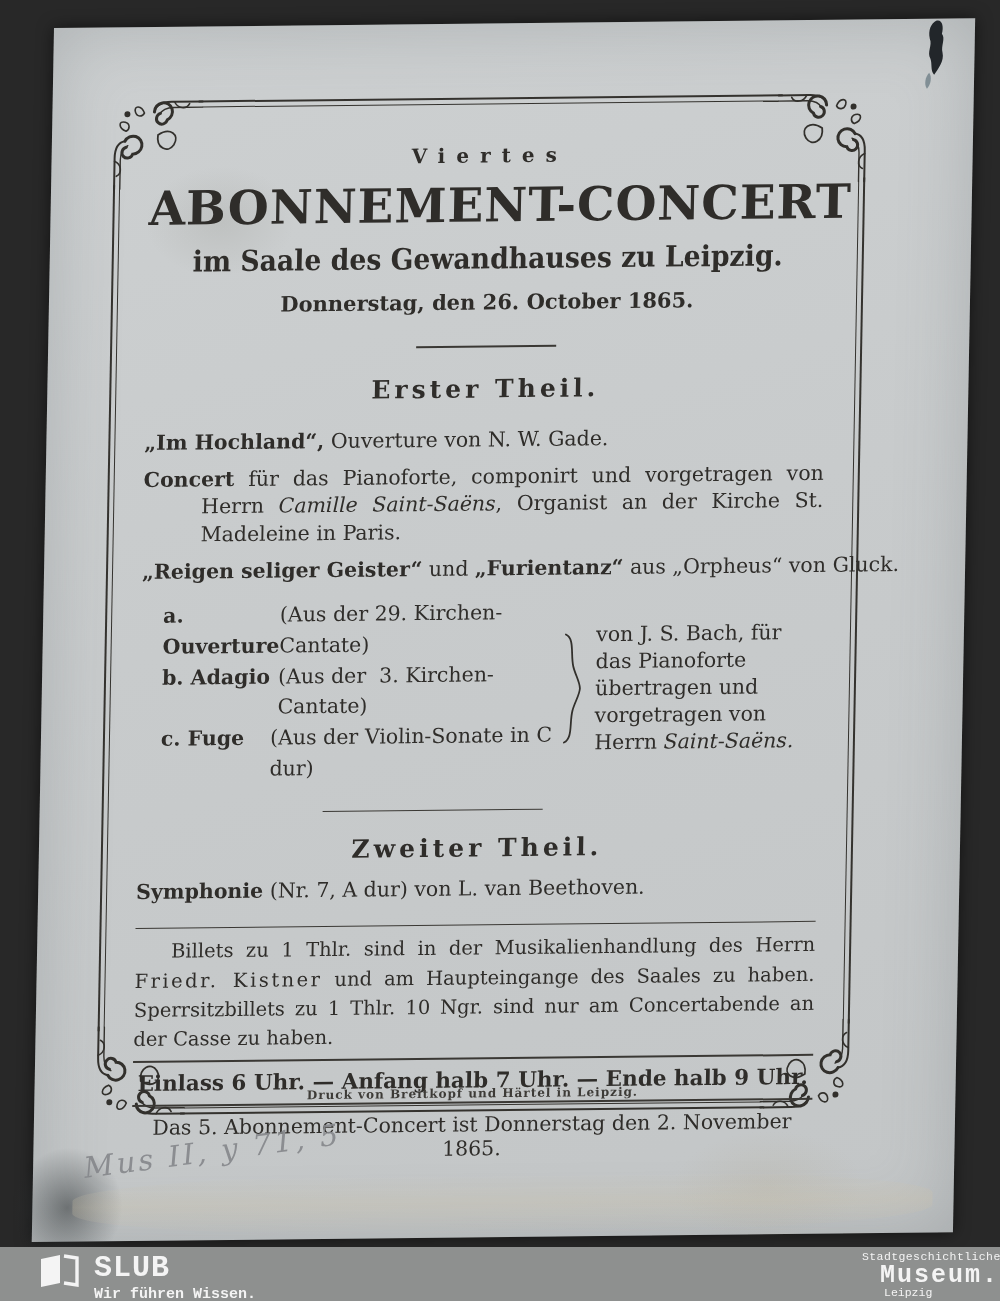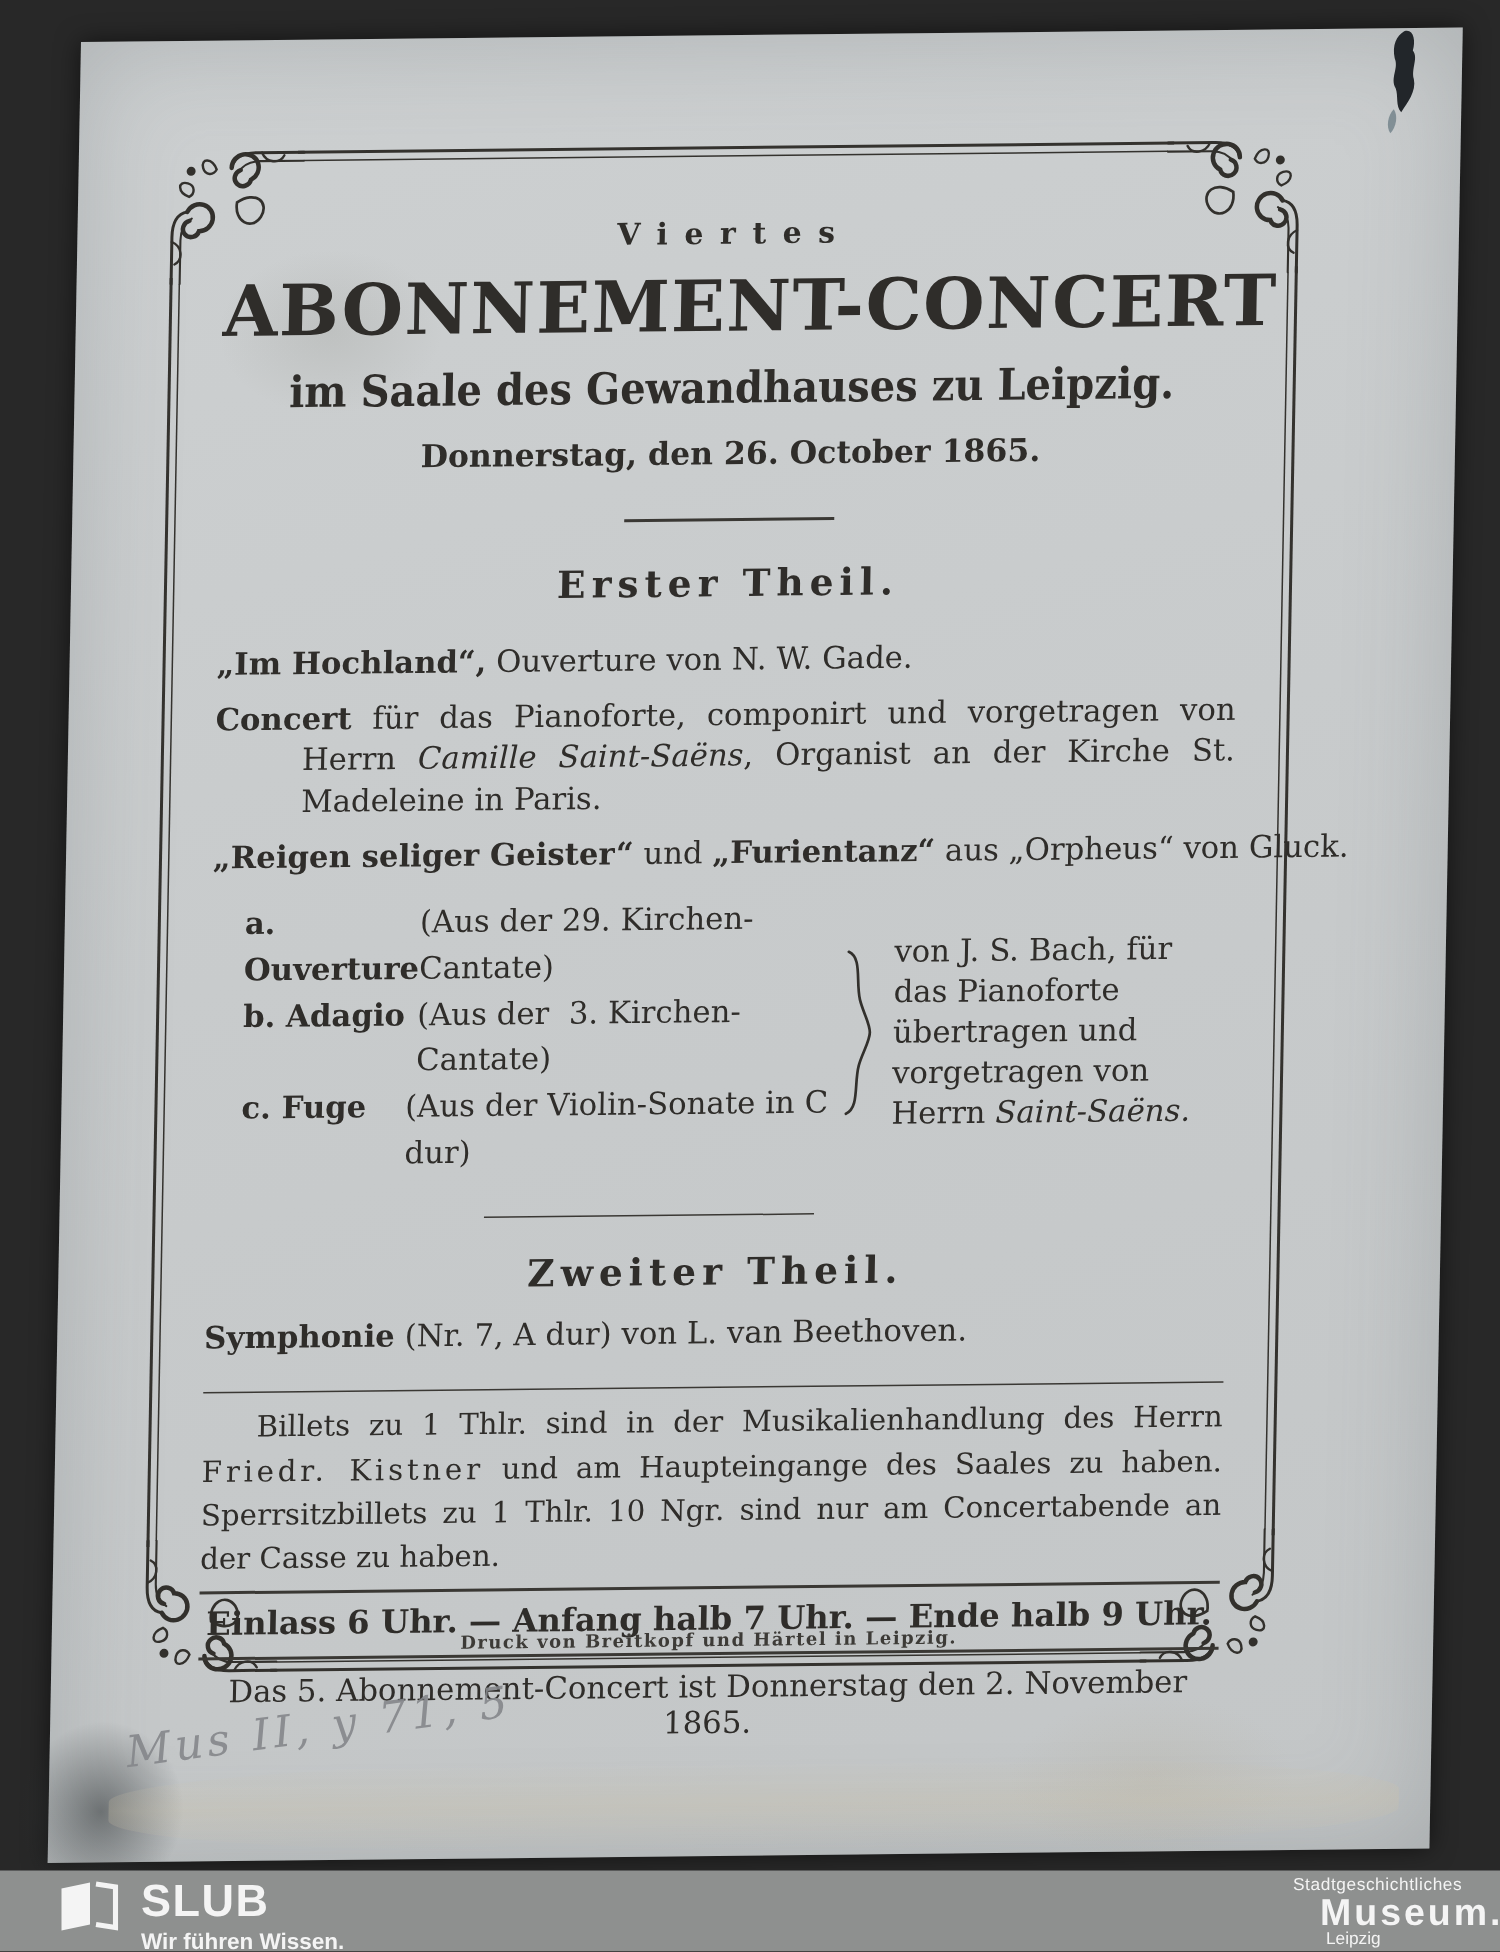--- a/index.html
+++ b/index.html
@@ -72,21 +72,21 @@
   .rule-l2{margin-top:7px;}
   .times{margin-top:8px;font-size:21.5px;font-weight:700;}
   .rule-l3{margin-top:9px;}
   .next{margin-top:9px;font-size:20.5px;}
   .imprint{position:absolute;bottom:11px;left:0;right:0;text-align:center;
     font-size:12px;letter-spacing:1px;font-weight:600;color:#3d3b37;}
   .handwriting{position:absolute;left:50px;top:1108px;font-size:29px;color:#85878b;
     transform:rotate(-7deg);font-style:italic;letter-spacing:3px;opacity:.9;}
   
   .footer{position:absolute;left:0;right:0;bottom:0;height:54px;background:#8e908f;
-    font-family:Liberation Sans, sans-serif;color:#f4f4f4;}
+    font-family:Liberation Mono, monospace;color:#f4f4f4;}
   .slub{position:absolute;left:38px;top:6px;display:flex;}
   .slub-icon{width:42px;height:40px;margin-right:14px;}
   .slub-name{font-size:30px;font-weight:700;line-height:1;letter-spacing:1px;}
   .slub-tag{font-size:15px;font-weight:700;margin-top:3px;}
   .museum{position:absolute;right:6px;top:4px;width:176px;line-height:1.1;}
   .m1{font-size:11.5px;margin-left:44px;letter-spacing:.4px;}
   .m2{font-size:25px;font-weight:700;letter-spacing:2px;margin-left:62px;line-height:.95;}
   .m3{font-size:11.5px;margin-left:66px;}
 </style>
 </head>

